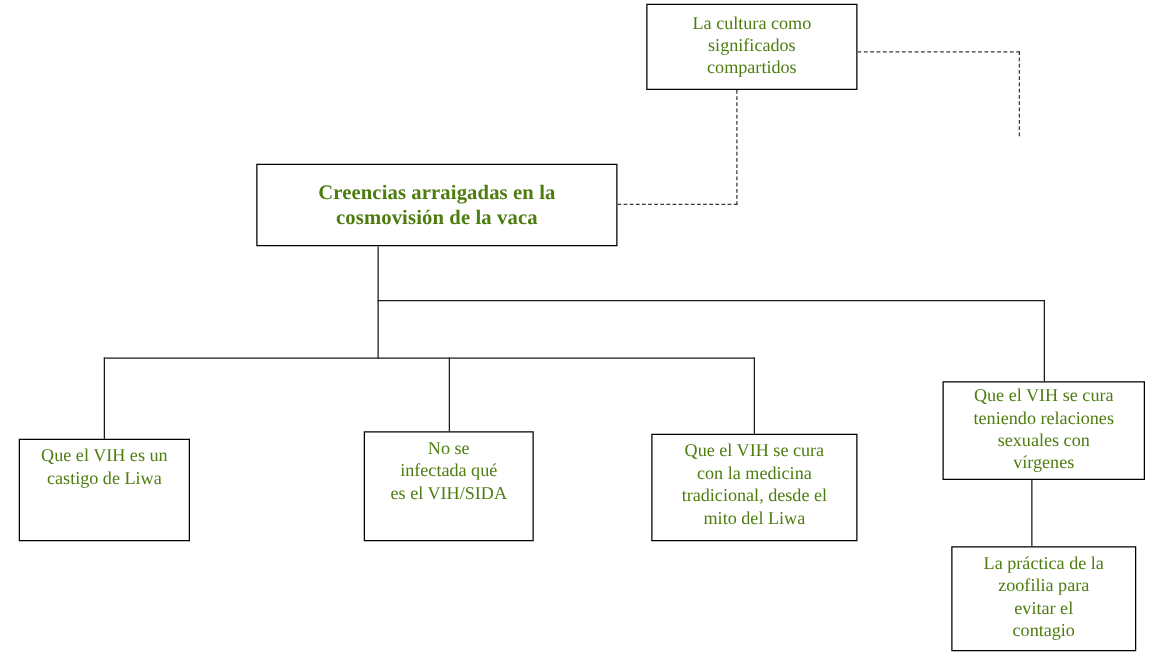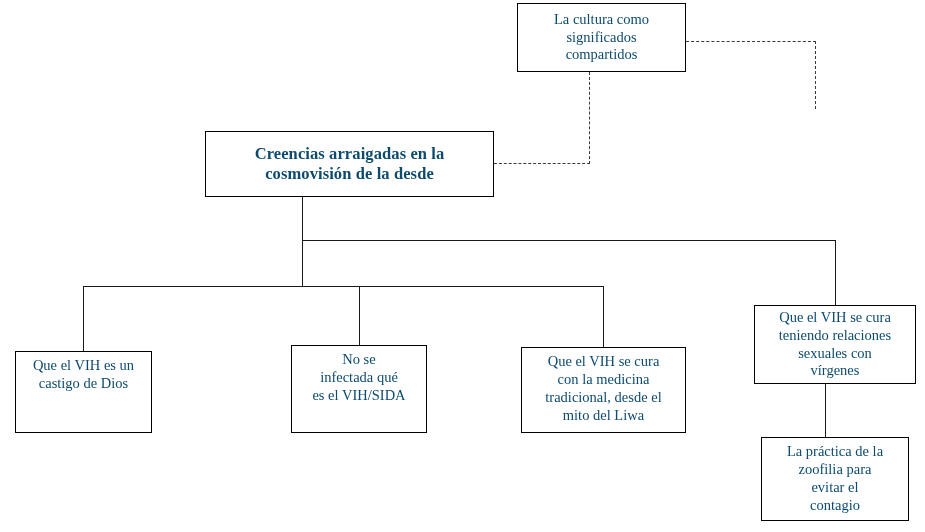--- a/index.html
+++ b/index.html
@@ -13,21 +13,21 @@
     height: 532px;
     background: #ffffff;
     overflow: hidden;
     font-family: "Liberation Serif", "DejaVu Serif", serif;
   }
   .node {
     position: absolute;
     box-sizing: border-box;
     border: 1.4px solid #000000;
     background: #ffffff;
-    color: #0c4a6e;
+    color: #4d7c0f;
     text-align: center;
     display: flex;
     justify-content: center;
     padding: 5px 6px;
     line-height: 1.24;
     font-size: 14.5px;
     white-space: pre-line;
     z-index: 3;
   }
   .node.mid { align-items: center; }
@@ -80,30 +80,30 @@
   <div class="dashed h" style="left:494px; top:163px; width:96px;"></div>
 
   <div class="dashed h" style="left:686px; top:41px; width:130px;"></div>
   <div class="dashed v" style="left:815px; top:41px; height:68px;"></div>
 
   <div class="node mid" style="left:517px; top:3px; width:169px; height:69px;">La cultura como
 significados
 compartidos</div>
 
   <div class="node mid root" style="left:205px; top:131px; width:289px; height:66px;">Creencias arraigadas en la
-cosmovisión de la desde</div>
+cosmovisión de la vaca</div>
 
 
   <div class="node mid" style="left:754px; top:305px; width:162px; height:79px;">Que el VIH se cura
 teniendo relaciones
 sexuales con
 vírgenes</div>
 
   <div class="node top-align" style="left:15px; top:351px; width:137px; height:82px;">Que el VIH es un
-castigo de Dios</div>
+castigo de Liwa</div>
 
   <div class="node top-align" style="left:291px; top:345px; width:136px; height:88px;">No se
 infectada qué
 es el VIH/SIDA</div>
 
   <div class="node top-align" style="left:521px; top:347px; width:165px; height:86px;">Que el VIH se cura
 con la medicina
 tradicional, desde el
 mito del Liwa</div>
 

